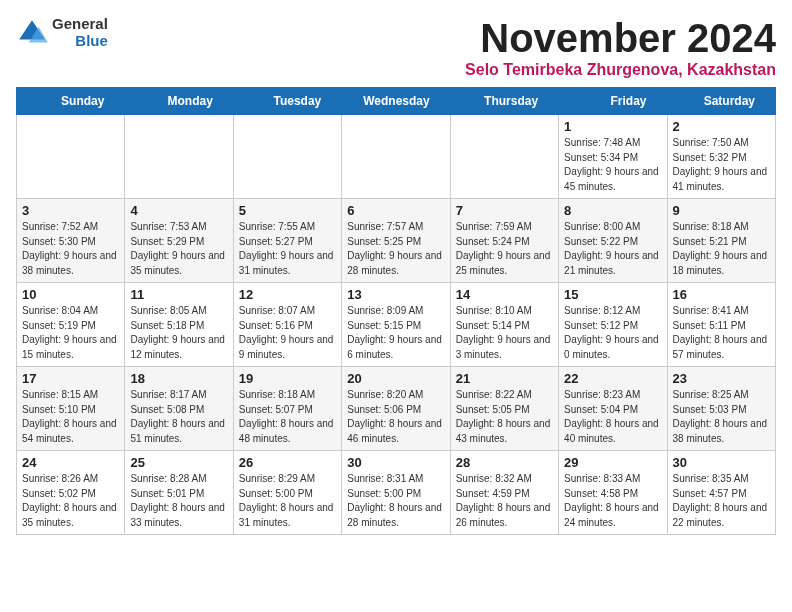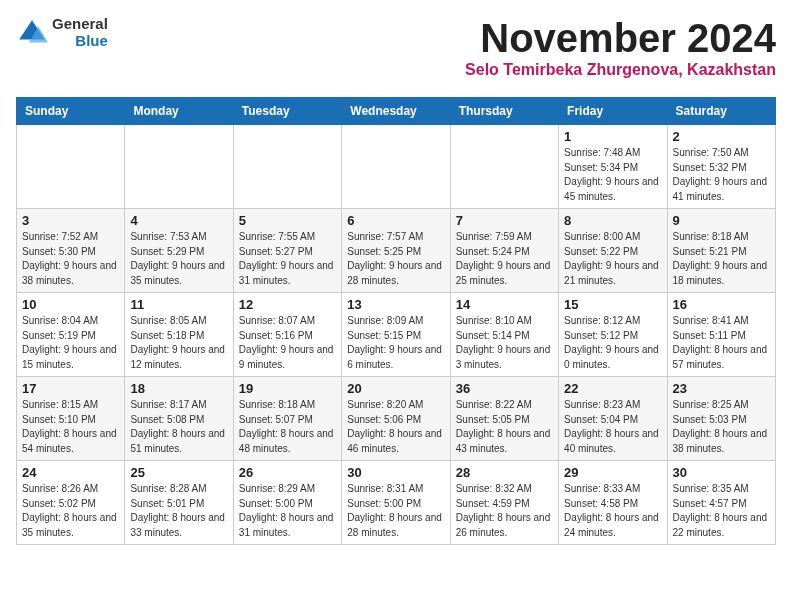--- a/index.html
+++ b/index.html
@@ -7,21 +7,21 @@
       font-family: Arial, sans-serif;
       background: #fff;
       width: 792px;
       min-height: 612px;
       padding: 16px;
     }
     .header {
       display: flex;
       justify-content: space-between;
       align-items: flex-start;
-      margin-bottom: 18px;
+      margin-bottom: 8px;
     }
     .logo {
       display: flex;
       align-items: center;
       gap: 4px;
     }
     .logo-text {
       display: flex;
       flex-direction: column;
       line-height: 1.1;
@@ -57,22 +57,22 @@
     .calendar {
       width: 100%;
       border-collapse: collapse;
       table-layout: fixed;
     }
     .calendar th {
       background: #1a6eb5;
       color: #fff;
       font-size: 12px;
       font-weight: bold;
-      padding: 6px 8px;
-      text-align: left;
+      padding: 6px 20px;
+      text-align: right;
       border: 1px solid #1a6eb5;
     }
     .calendar td {
       vertical-align: top;
       border: 1px solid #ccc;
       padding: 4px 5px;
       font-size: 10px;
       color: #333;
       background: #fff;
       height: 80px;
@@ -275,21 +275,21 @@
 and 48 minutes.</div>
         </td>
         <td>
           <span class="day-number">20</span>
           <div class="day-info">Sunrise: 8:20 AM
 Sunset: 5:06 PM
 Daylight: 8 hours
 and 46 minutes.</div>
         </td>
         <td>
-          <span class="day-number">36</span>
+          <span class="day-number">21</span>
           <div class="day-info">Sunrise: 8:22 AM
 Sunset: 5:05 PM
 Daylight: 8 hours
 and 43 minutes.</div>
         </td>
         <td>
           <span class="day-number">22</span>
           <div class="day-info">Sunrise: 8:23 AM
 Sunset: 5:04 PM
 Daylight: 8 hours

